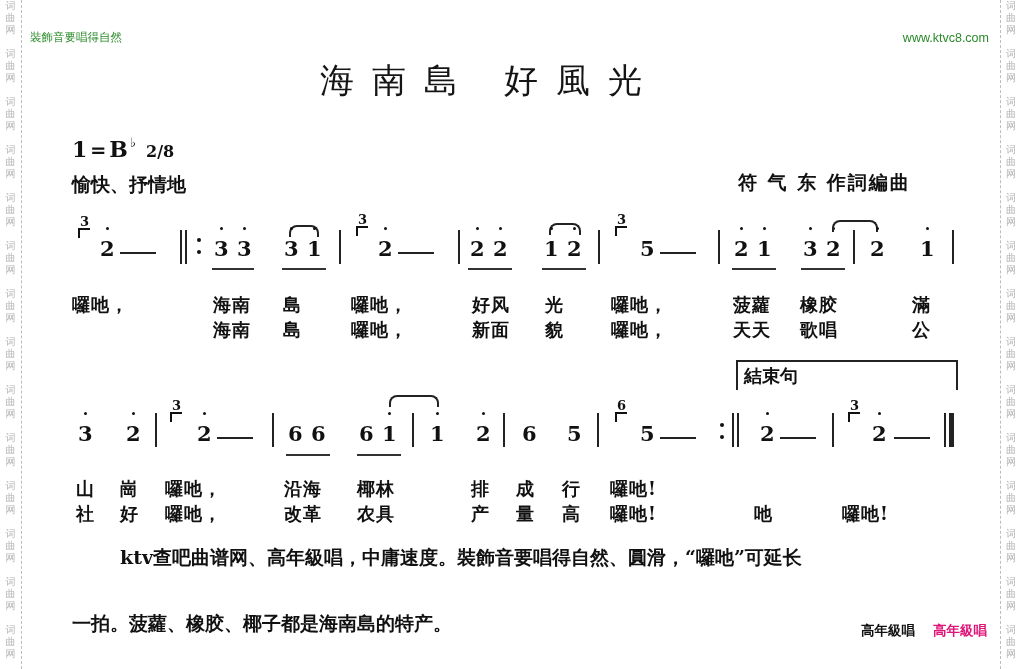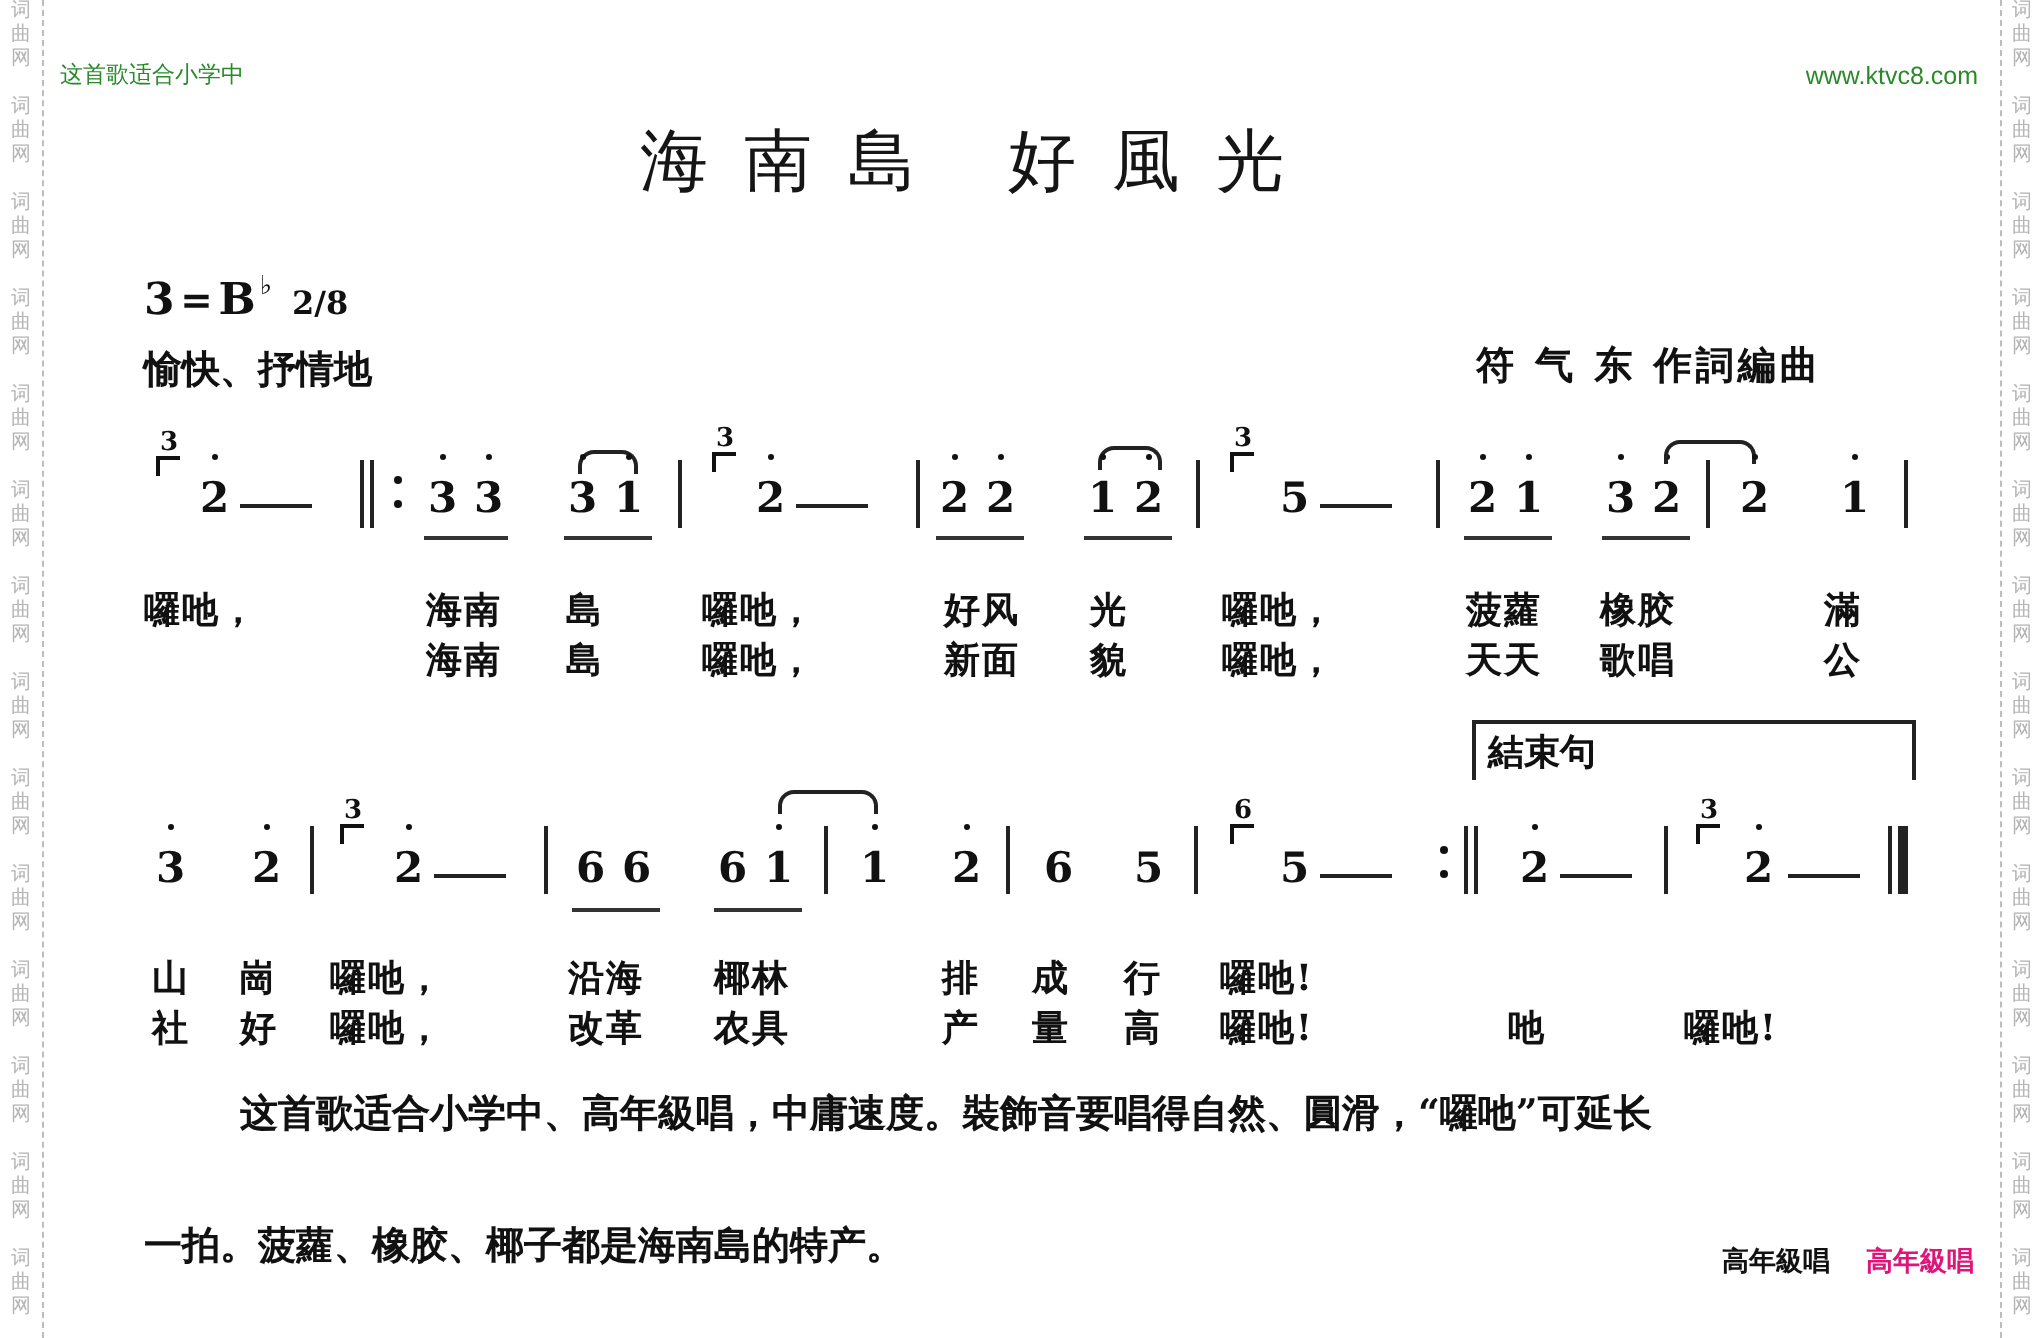--- a/index.html
+++ b/index.html
@@ -147,29 +147,29 @@
     <div class="wm" style="top: 540px;">曲</div>
     <div class="wm" style="top: 552px;">网</div>
     <div class="wm" style="top: 576px;">词</div>
     <div class="wm" style="top: 588px;">曲</div>
     <div class="wm" style="top: 600px;">网</div>
     <div class="wm" style="top: 624px;">词</div>
     <div class="wm" style="top: 636px;">曲</div>
     <div class="wm" style="top: 648px;">网</div>
   </div>
 
-<div class="site-left">这首歌适合小学中</div>
+<div class="site-left">裝飾音要唱得自然</div>
 <div class="site-right">www.ktvc8.com</div>
 
 <div class="title">
   <span>海南島</span><span class="gap"></span><span>好風光</span>
 </div>
 
 <div class="key">
-  <span>3＝B</span><sup>♭</sup><span class="ts">2/8</span>
+  <span>1＝B</span><sup>♭</sup><span class="ts">2/8</span>
 </div>
 <div class="tempo">愉快、抒情地</div>
 <div class="credit">符 气 东 作詞編曲</div>
 
 <div class="row" style="top:210px">
 
   <span class="grace" style="left:80px;top:4px">3<i class="hook"></i></span>
   <span class="tok" style="left:100px;top:26px"><i class="dot"></i><b style="font-weight: bold;">2</b></span>
   <span class="dash" style="left:120px;top:42px"></span>
   <span class="bar thin" style="left:180px;top:20px"></span>
@@ -305,18 +305,18 @@
   <span class="lyric" style="left:284px;top:502px">改革</span>
   <span class="lyric" style="left:357px;top:502px">农具</span>
   <span class="lyric" style="left:471px;top:502px">产</span>
   <span class="lyric" style="left:516px;top:502px">量</span>
   <span class="lyric" style="left:562px;top:502px">高</span>
   <span class="lyric" style="left:610px;top:502px">囉吔!</span>
   <span class="lyric" style="left:754px;top:502px">吔</span>
   <span class="lyric" style="left:842px;top:502px">囉吔!</span>
 </div>
 
-<div class="note-text" style="top:540px;text-indent:48px">这首歌适合小学中、高年級唱，中庸速度。裝飾音要唱得自然、圓滑，“囉吔”可延长</div>
+<div class="note-text" style="top:540px;text-indent:48px">ktv查吧曲谱网、高年級唱，中庸速度。裝飾音要唱得自然、圓滑，“囉吔”可延长</div>
 <div class="note-text" style="top:606px">一拍。菠蘿、橡胶、椰子都是海南島的特产。</div>
 
 <div class="source">
   <span class="from">高年級唱</span><span class="brand">高年級唱</span>
 </div>
 
 </body></html>

